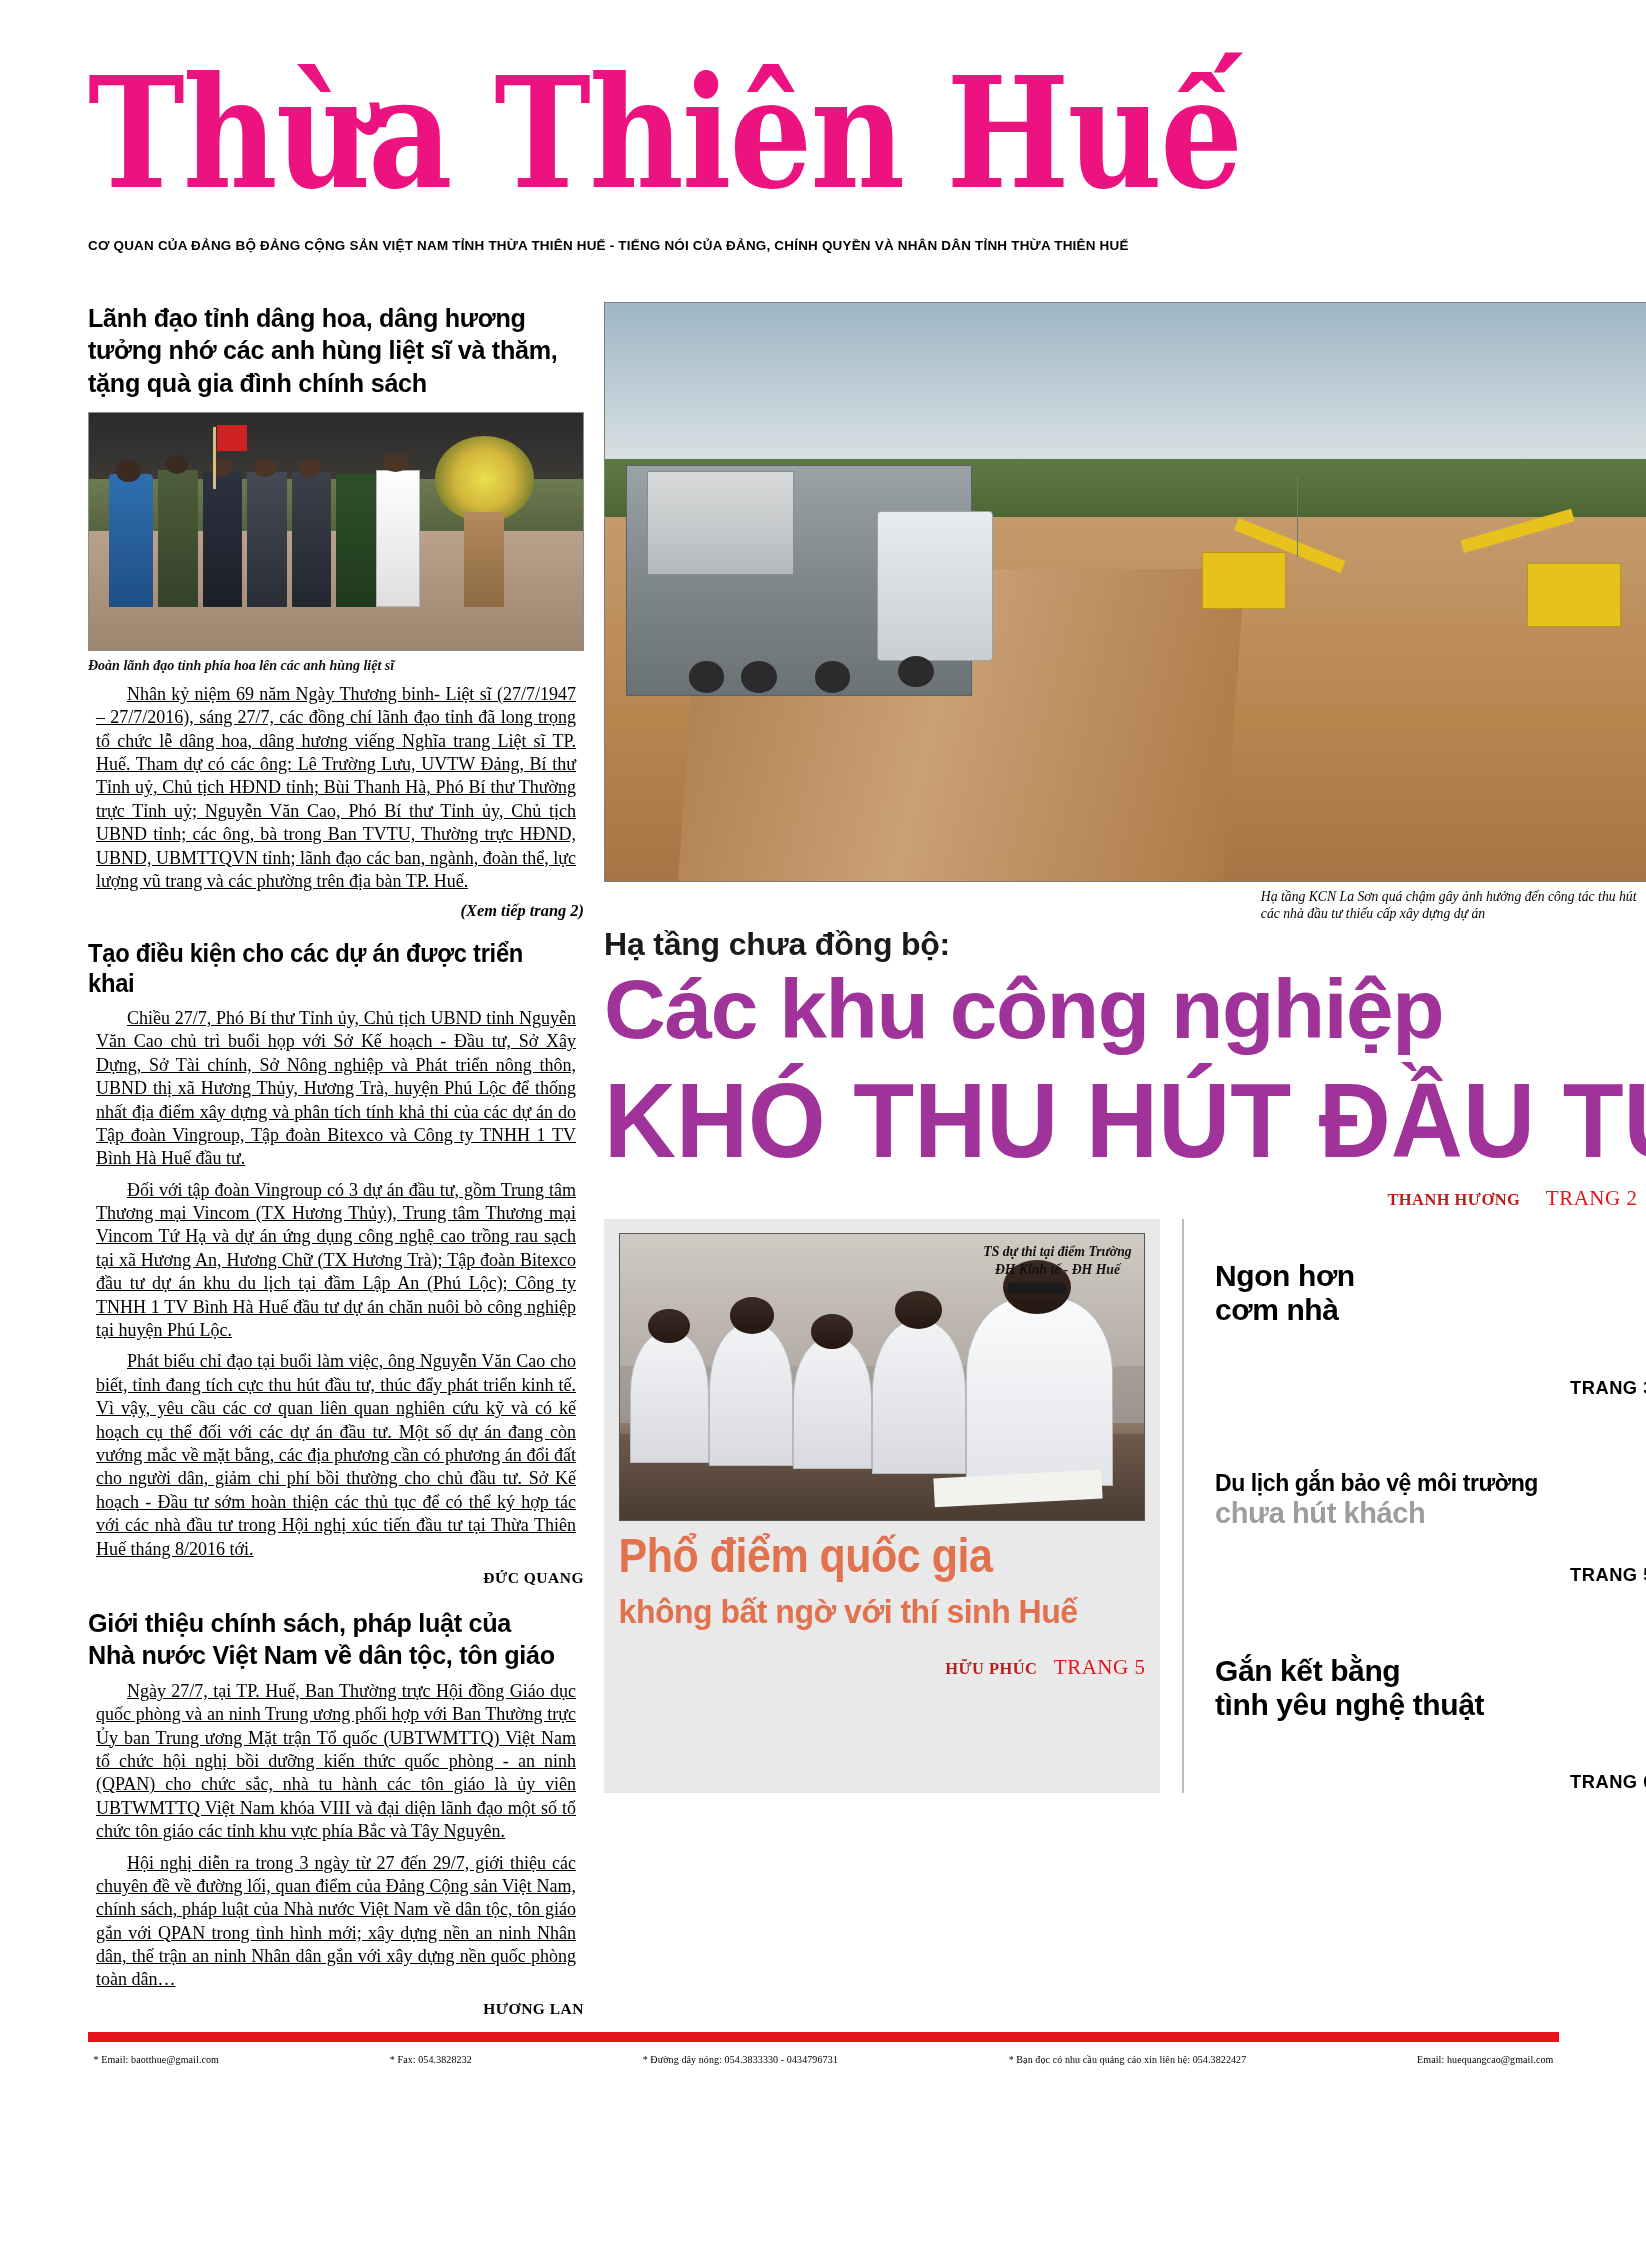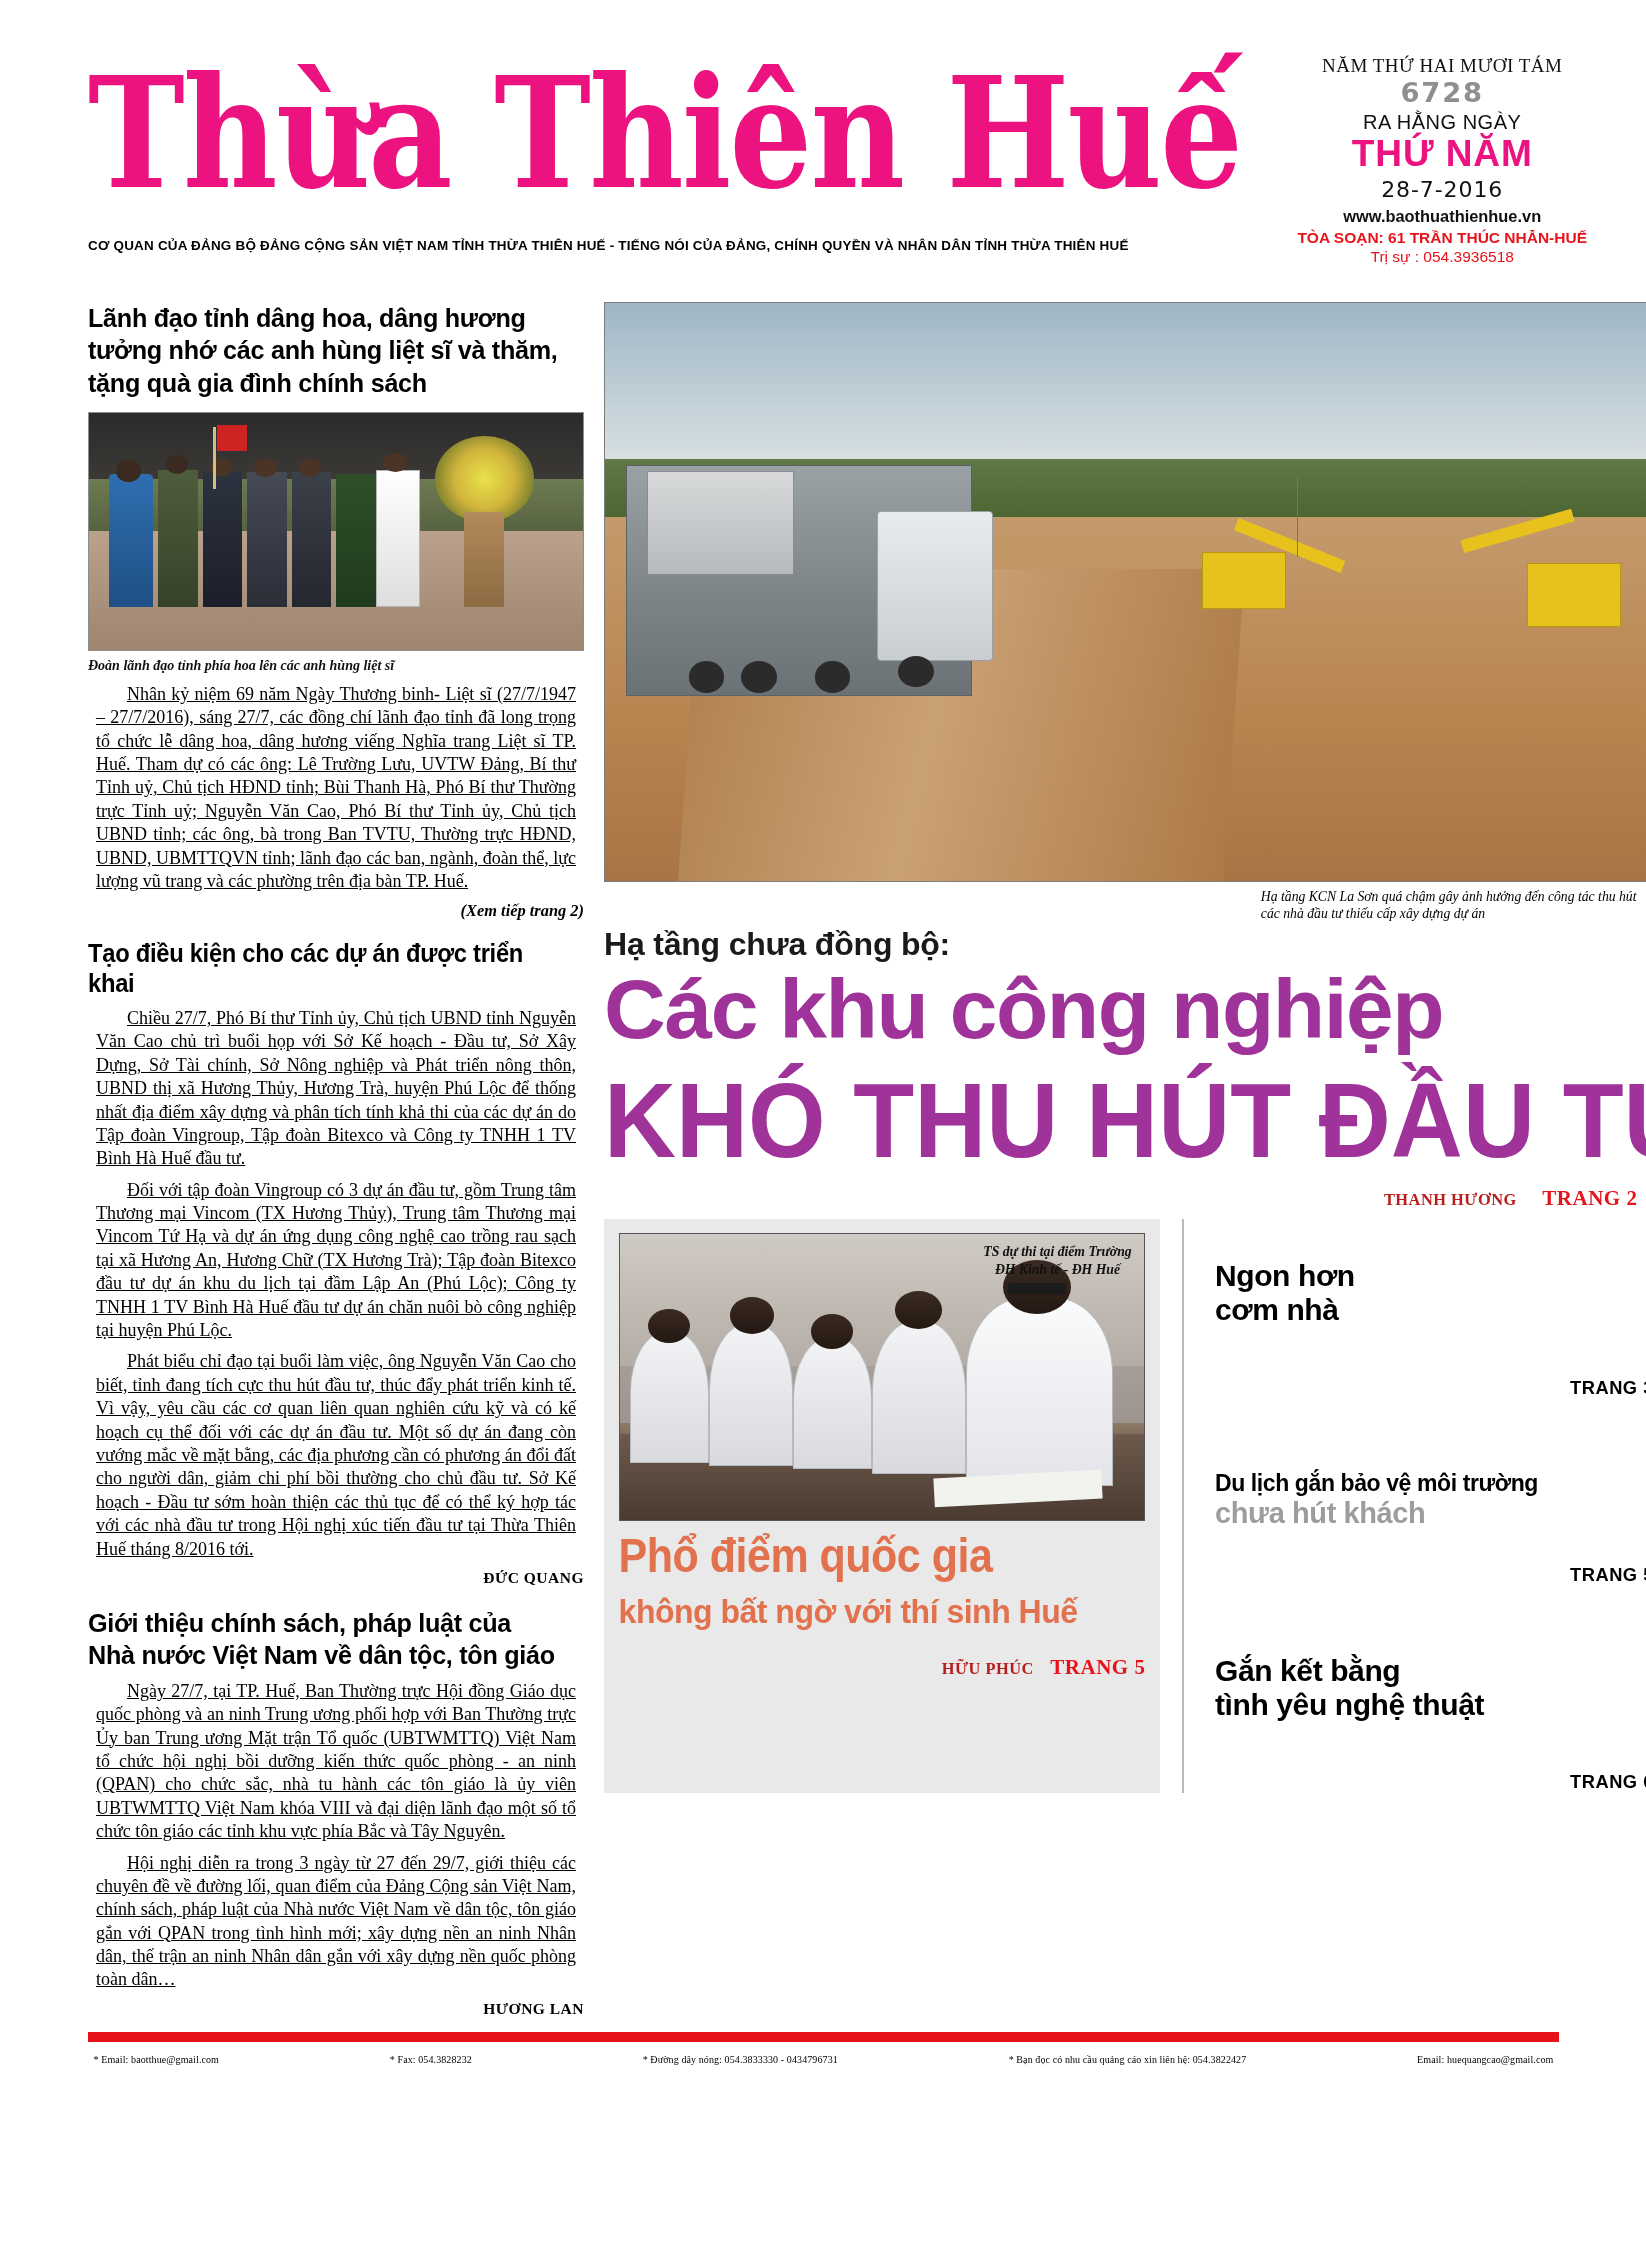--- a/index.html
+++ b/index.html
@@ -208,21 +208,21 @@
   .main-credit {
     display: flex; justify-content: flex-end; align-items: baseline;
     gap: 25.6px; margin-top: 24px; padding-right: 16.4px;
   }
   .credit-author {
     font-family: "Liberation Serif", serif;
     font-weight: bold; font-size: 16.4px; letter-spacing: 0.5px; color:#b91c1c;
   }
   .credit-page {
     font-family: "Liberation Serif", serif;
-    font-weight: bold; font-size: 21px; letter-spacing: 0.5px; color:#e8131a;
+    font-weight: normal; font-size: 21px; letter-spacing: 0.5px; color:#e8131a;
   }
 
   
   .bottom-row { display: flex; gap: 0; margin-top: 7.3px; }
   .promo-box {
     width: 556px; flex: 0 0 556px;
     background: #e9e9e9;
     padding: 14.6px 14.6px 11px 14.6px;
     position: relative;
   }
@@ -310,30 +310,20 @@
 </style>
 </head>
 <body>
 
 <div class="page">
 
   <div class="masthead">
     <div class="masthead-left">
       <div class="logo-title">Thừa Thiên Huế</div>
       <div class="logo-sub">CƠ QUAN CỦA ĐẢNG BỘ ĐẢNG CỘNG SẢN VIỆT NAM TỈNH THỪA THIÊN HUẾ  -  TIẾNG NÓI CỦA ĐẢNG, CHÍNH QUYỀN VÀ NHÂN DÂN TỈNH THỪA THIÊN HUẾ</div>
-    </div>
-    <div class="masthead-right">
-      <div class="mh-year">NĂM THỨ HAI MƯƠI TÁM</div>
-      <div class="mh-issue">6728</div>
-      <div class="mh-daily">RA HẰNG NGÀY</div>
-      <div class="mh-weekday">THỨ NĂM</div>
-      <div class="mh-date">28-7-2016</div>
-      <div class="mh-web">www.baothuathienhue.vn</div>
-      <div class="mh-addr">TÒA SOẠN: 61 TRẦN THÚC NHẪN-HUẾ</div>
-      <div class="mh-phone">Trị sự : 054.3936518</div>
     </div>
   </div>
 
   <div class="content">
     <div class="cols">
 
       <div class="col-left">
 
         <div>
           <div class="hl-black">Lãnh đạo tỉnh dâng hoa, dâng hương tưởng nhớ các anh hùng liệt sĩ và thăm, tặng quà gia đình chính sách</div>

